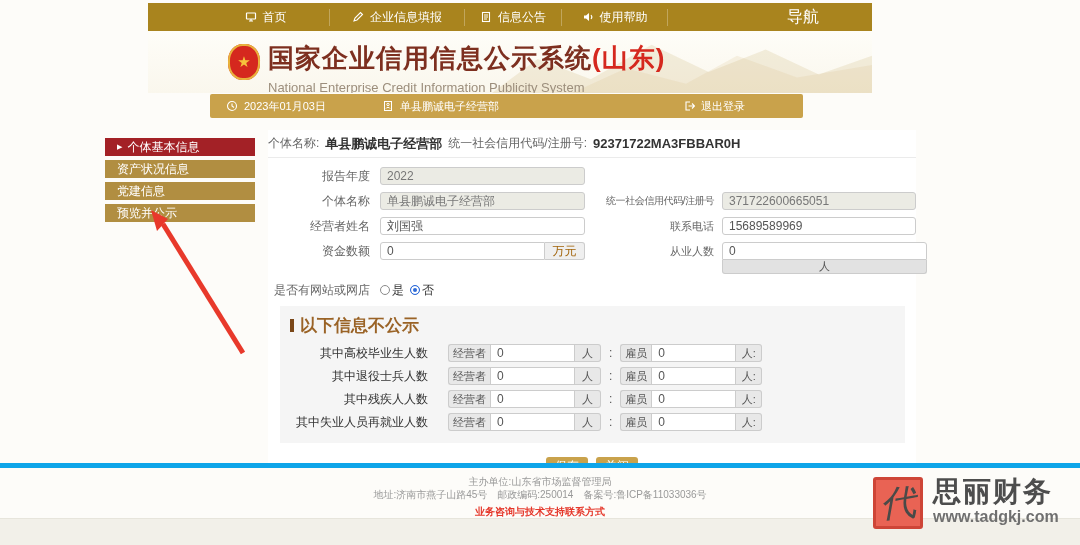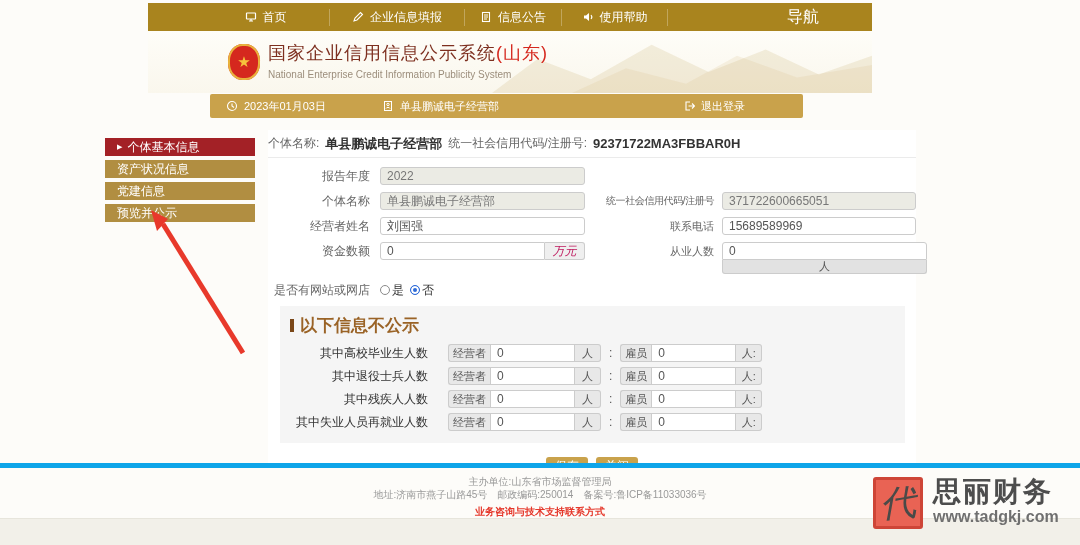--- a/index.html
+++ b/index.html
@@ -24,23 +24,23 @@
   .art1 { position: absolute; right: 0; top: 0; width: 380px; height: 62px;
     background: rgba(206,180,124,.22);
     clip-path: polygon(0 100%, 12% 45%, 26% 78%, 42% 22%, 57% 66%, 72% 30%, 86% 70%, 100% 40%, 100% 100%); }
   .art2 { position: absolute; right: 0; top: 0; width: 300px; height: 62px;
     background: rgba(214,188,132,.18);
     clip-path: polygon(0 100%, 18% 60%, 38% 85%, 55% 40%, 75% 75%, 100% 55%, 100% 100%); }
   .emblem { position: absolute; left: 80px; top: 13px; width: 32px; height: 36px;
     background: #D5281E; border-radius: 46%; box-shadow: inset 0 0 0 2px #E8B33C;
     display: flex; align-items: center; justify-content: center; color: #F6C23C; font-size: 15px; }
   .title-wrap { position: absolute; left: 120px; top: 10px; }
-  .site-title { font-size: 18px; font-weight: normal; color: #7D2F1F; letter-spacing: 1px; }
+  .site-title { font-size: 26px; font-weight: bold; color: #7D2F1F; letter-spacing: 1px; }
   .site-title .region { color: #D5281E; }
-  .site-sub { font-size: 10px; color: #9C8E7C; margin-top: 4px; }
+  .site-sub { font-size: 13px; color: #9C8E7C; margin-top: 4px; }
   
   .userbar { position: absolute; left: 210px; top: 94px; width: 593px; height: 24px;
     background: #C9A24B; border-radius: 2px; display: flex; align-items: center;
     color: #fff; font-size: 11px; padding: 0 16px; }
   .ubgroup { display: flex; align-items: center; gap: 6px; }
   .company { margin-left: 56px; }
   .logout { margin-left: auto; margin-right: 42px; cursor: pointer; }
   
   .sidebar { position: absolute; left: 105px; top: 138px; width: 150px; }
   .side-item { height: 18px; margin-bottom: 4px; background: #B18E41; color: #fff;
@@ -62,21 +62,21 @@
   .fcol.right .flabel { width: 122px; margin-right: 8px; font-size: 11px; }
   .fcol.right .flabel.small { font-size: 10px; letter-spacing: -0.4px; }
   .finput { width: 205px; height: 18px; border: 1px solid #CCC; border-radius: 3px;
     font-size: 12px; color: #555; padding: 0 6px; background: #fff; font-family: inherit; }
   .finput.disabled { background: #EBEBE4; color: #777; }
   .igroup { display: flex; }
   .igroup .finput { width: 165px; border-radius: 3px 0 0 3px; }
   .addon { width: 40px; height: 18px; border: 1px solid #CCC; border-left: none;
     background: #EFEFEF; border-radius: 0 3px 3px 0; display: flex; align-items: center;
     justify-content: center; font-size: 12px; color: #555; }
-  .addon.red { color: #be185d; font-style: italic; }
+  .addon.red { color: #a16207; }
   .vstack { display: flex; flex-direction: column; width: 205px; }
   .vstack .finput { border-radius: 3px 3px 0 0; }
   .unitbar { height: 14px; background: #E2E2E2; border: 1px solid #CCC; border-top: none;
     border-radius: 0 0 3px 3px; display: flex; align-items: center; justify-content: center;
     font-size: 11px; color: #555; }
   .radio-group { display: flex; align-items: center; line-height: 18px; font-size: 12px; color: #333; }
   .radio { width: 10px; height: 10px; border: 1px solid #8A8A8A; border-radius: 50%;
     background: #fff; display: inline-block; margin-right: 2px; cursor: pointer; flex-shrink: 0; }
   .radio.checked { border-color: #2E6BD8; background: #2E6BD8; box-shadow: inset 0 0 0 2px #fff; }
   .rlabel { margin-right: 6px; }

